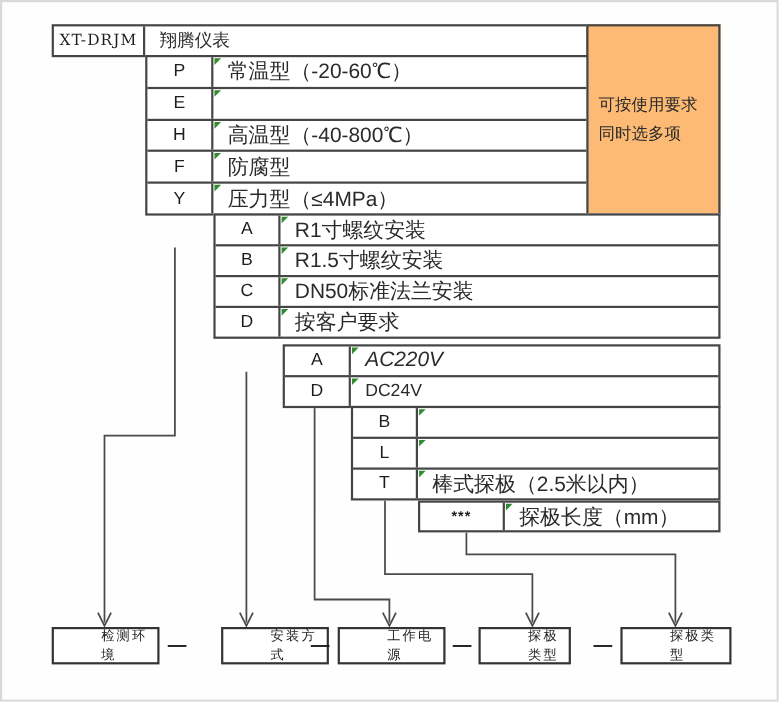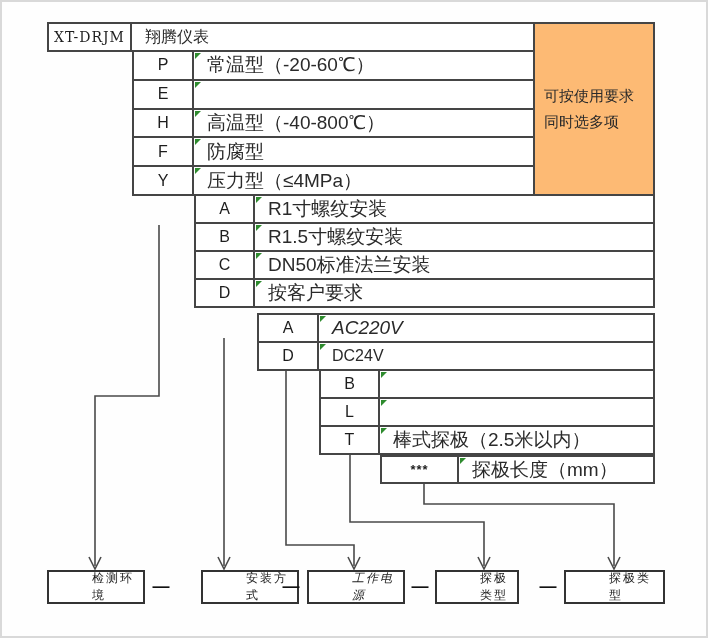--- a/index.html
+++ b/index.html
@@ -196,21 +196,21 @@
   </div>
 
   <div class="blabel" style="left:45px;width:98px;">
     <span>检测环境</span>
   </div>
   <span class="sep" style="left:144px;">—</span>
   <div class="blabel" style="left:175px;width:98px;margin-left:24px;">
     <span>安装方式</span>
   </div>
   <span class="sep" style="left:274px;">—</span>
-  <div class="blabel" style="left:305px;width:98px;font-style:italic;">
+  <div class="blabel" style="left:305px;width:98px;">
     <span>工作电源</span>
   </div>
   <span class="sep" style="left:403px;">—</span>
   <div class="blabel" style="left:433px;width:84px;">
     <span>探极类型</span>
   </div>
   <span class="sep" style="left:531px;">—</span>
   <div class="blabel" style="left:562px;width:101px;">
     <span>探极类型</span>
   </div>

